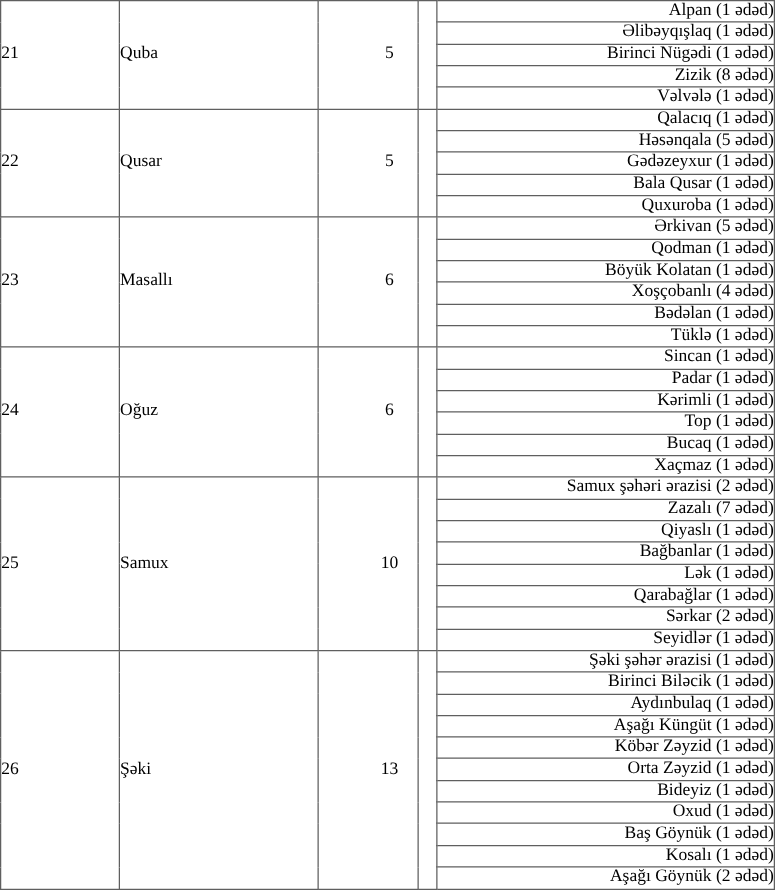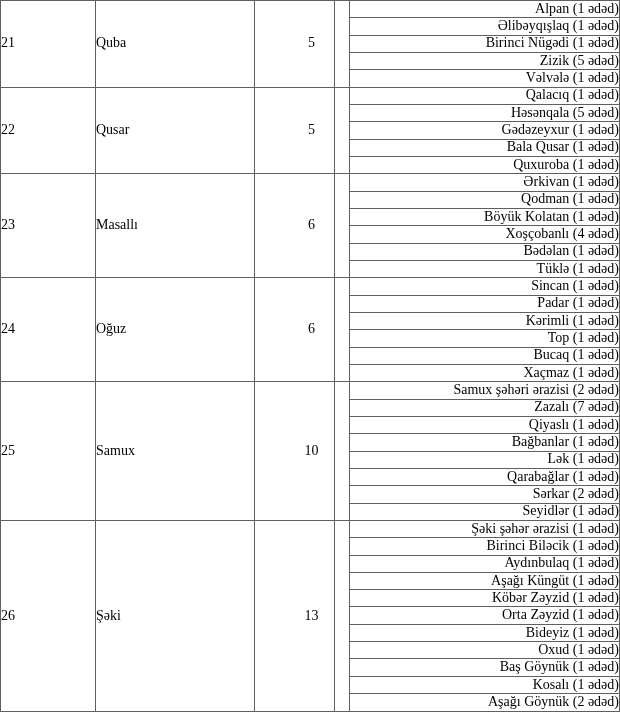--- a/index.html
+++ b/index.html
@@ -57,21 +57,21 @@
           <td class="cell-spacer" rowspan="5"></td>
           <td class="cell-village">Alpan (1 ədəd)</td>
         </tr>
         <tr class="row">
           <td class="cell-village">Əlibəyqışlaq (1 ədəd)</td>
         </tr>
         <tr class="row">
           <td class="cell-village">Birinci Nügədi (1 ədəd)</td>
         </tr>
         <tr class="row">
-          <td class="cell-village">Zizik (5 ədəd)</td>
+          <td class="cell-village">Zizik (8 ədəd)</td>
         </tr>
         <tr class="row">
           <td class="cell-village">Vəlvələ (1 ədəd)</td>
         </tr>
         <tr class="row">
           <td class="cell-no" rowspan="5">22</td>
           <td class="cell-district" rowspan="5">Qusar</td>
           <td class="cell-count" rowspan="5">5</td>
           <td class="cell-spacer" rowspan="5"></td>
           <td class="cell-village">Qalacıq (1 ədəd)</td>
@@ -86,21 +86,21 @@
           <td class="cell-village">Bala Qusar (1 ədəd)</td>
         </tr>
         <tr class="row">
           <td class="cell-village">Quxuroba (1 ədəd)</td>
         </tr>
         <tr class="row">
           <td class="cell-no" rowspan="6">23</td>
           <td class="cell-district" rowspan="6">Masallı</td>
           <td class="cell-count" rowspan="6">6</td>
           <td class="cell-spacer" rowspan="6"></td>
-          <td class="cell-village">Ərkivan (1 ədəd)</td>
+          <td class="cell-village">Ərkivan (5 ədəd)</td>
         </tr>
         <tr class="row">
           <td class="cell-village">Qodman (1 ədəd)</td>
         </tr>
         <tr class="row">
           <td class="cell-village">Böyük Kolatan (1 ədəd)</td>
         </tr>
         <tr class="row">
           <td class="cell-village">Xoşçobanlı (4 ədəd)</td>
         </tr>

